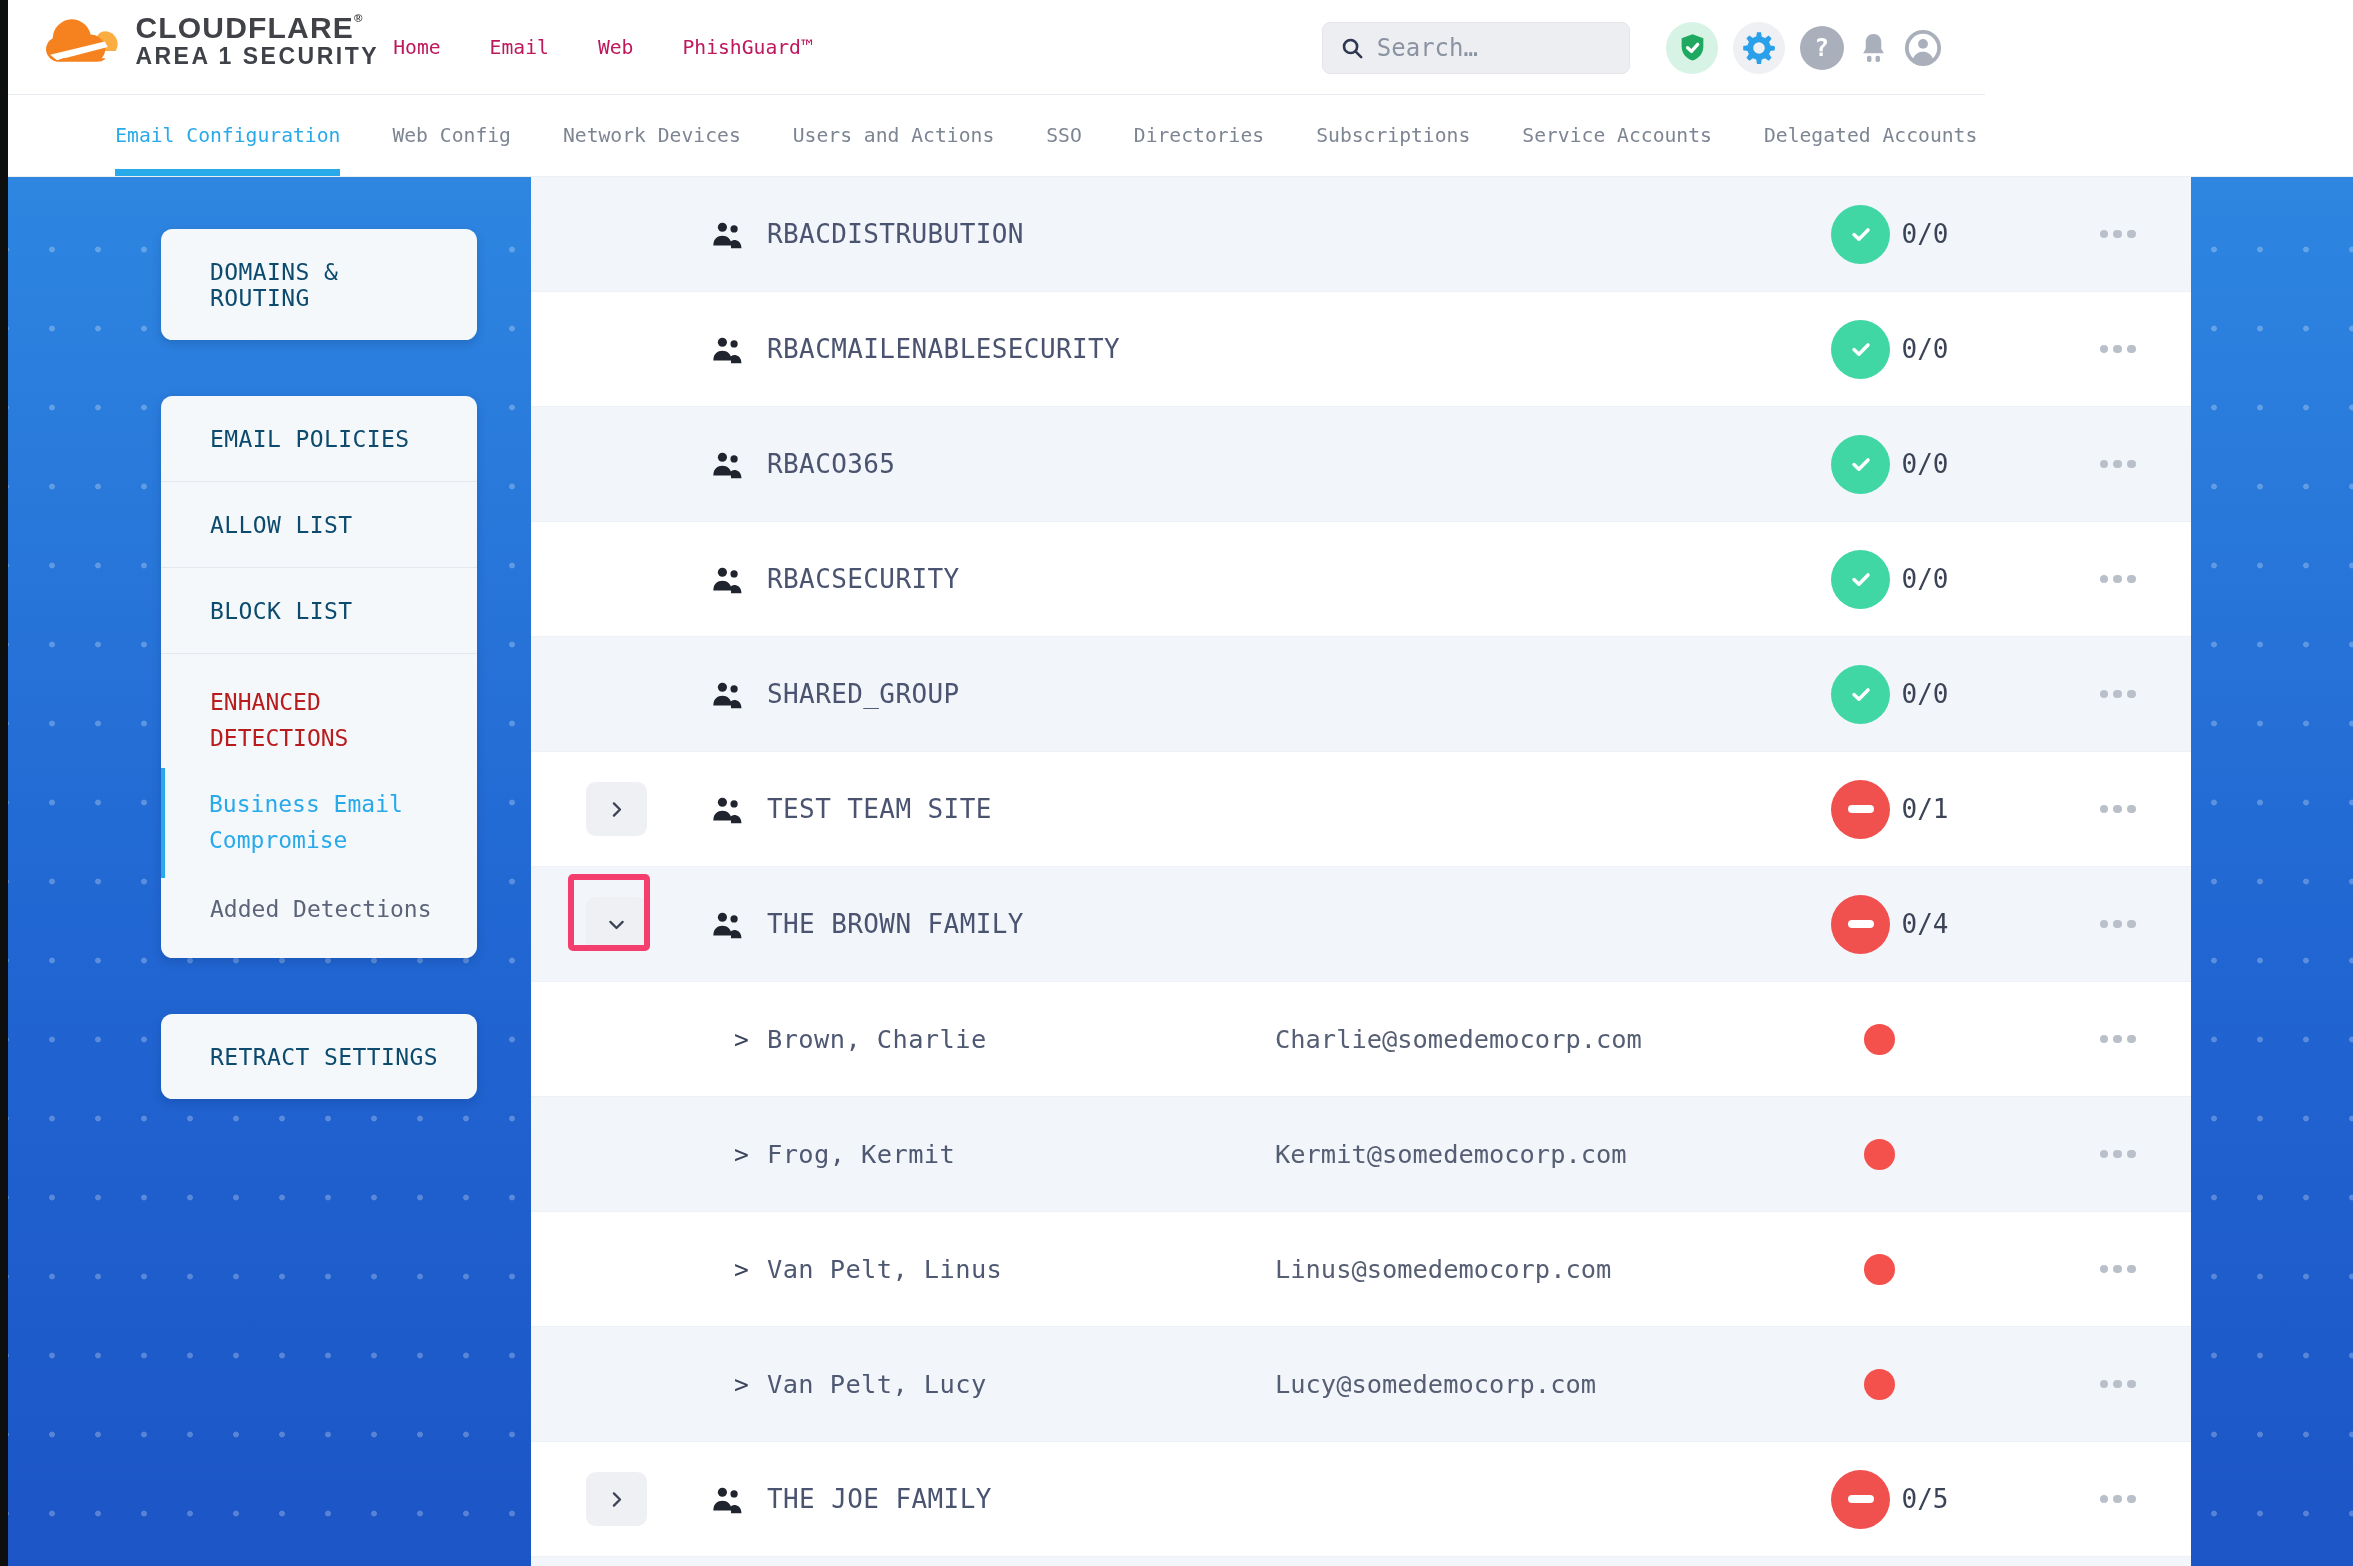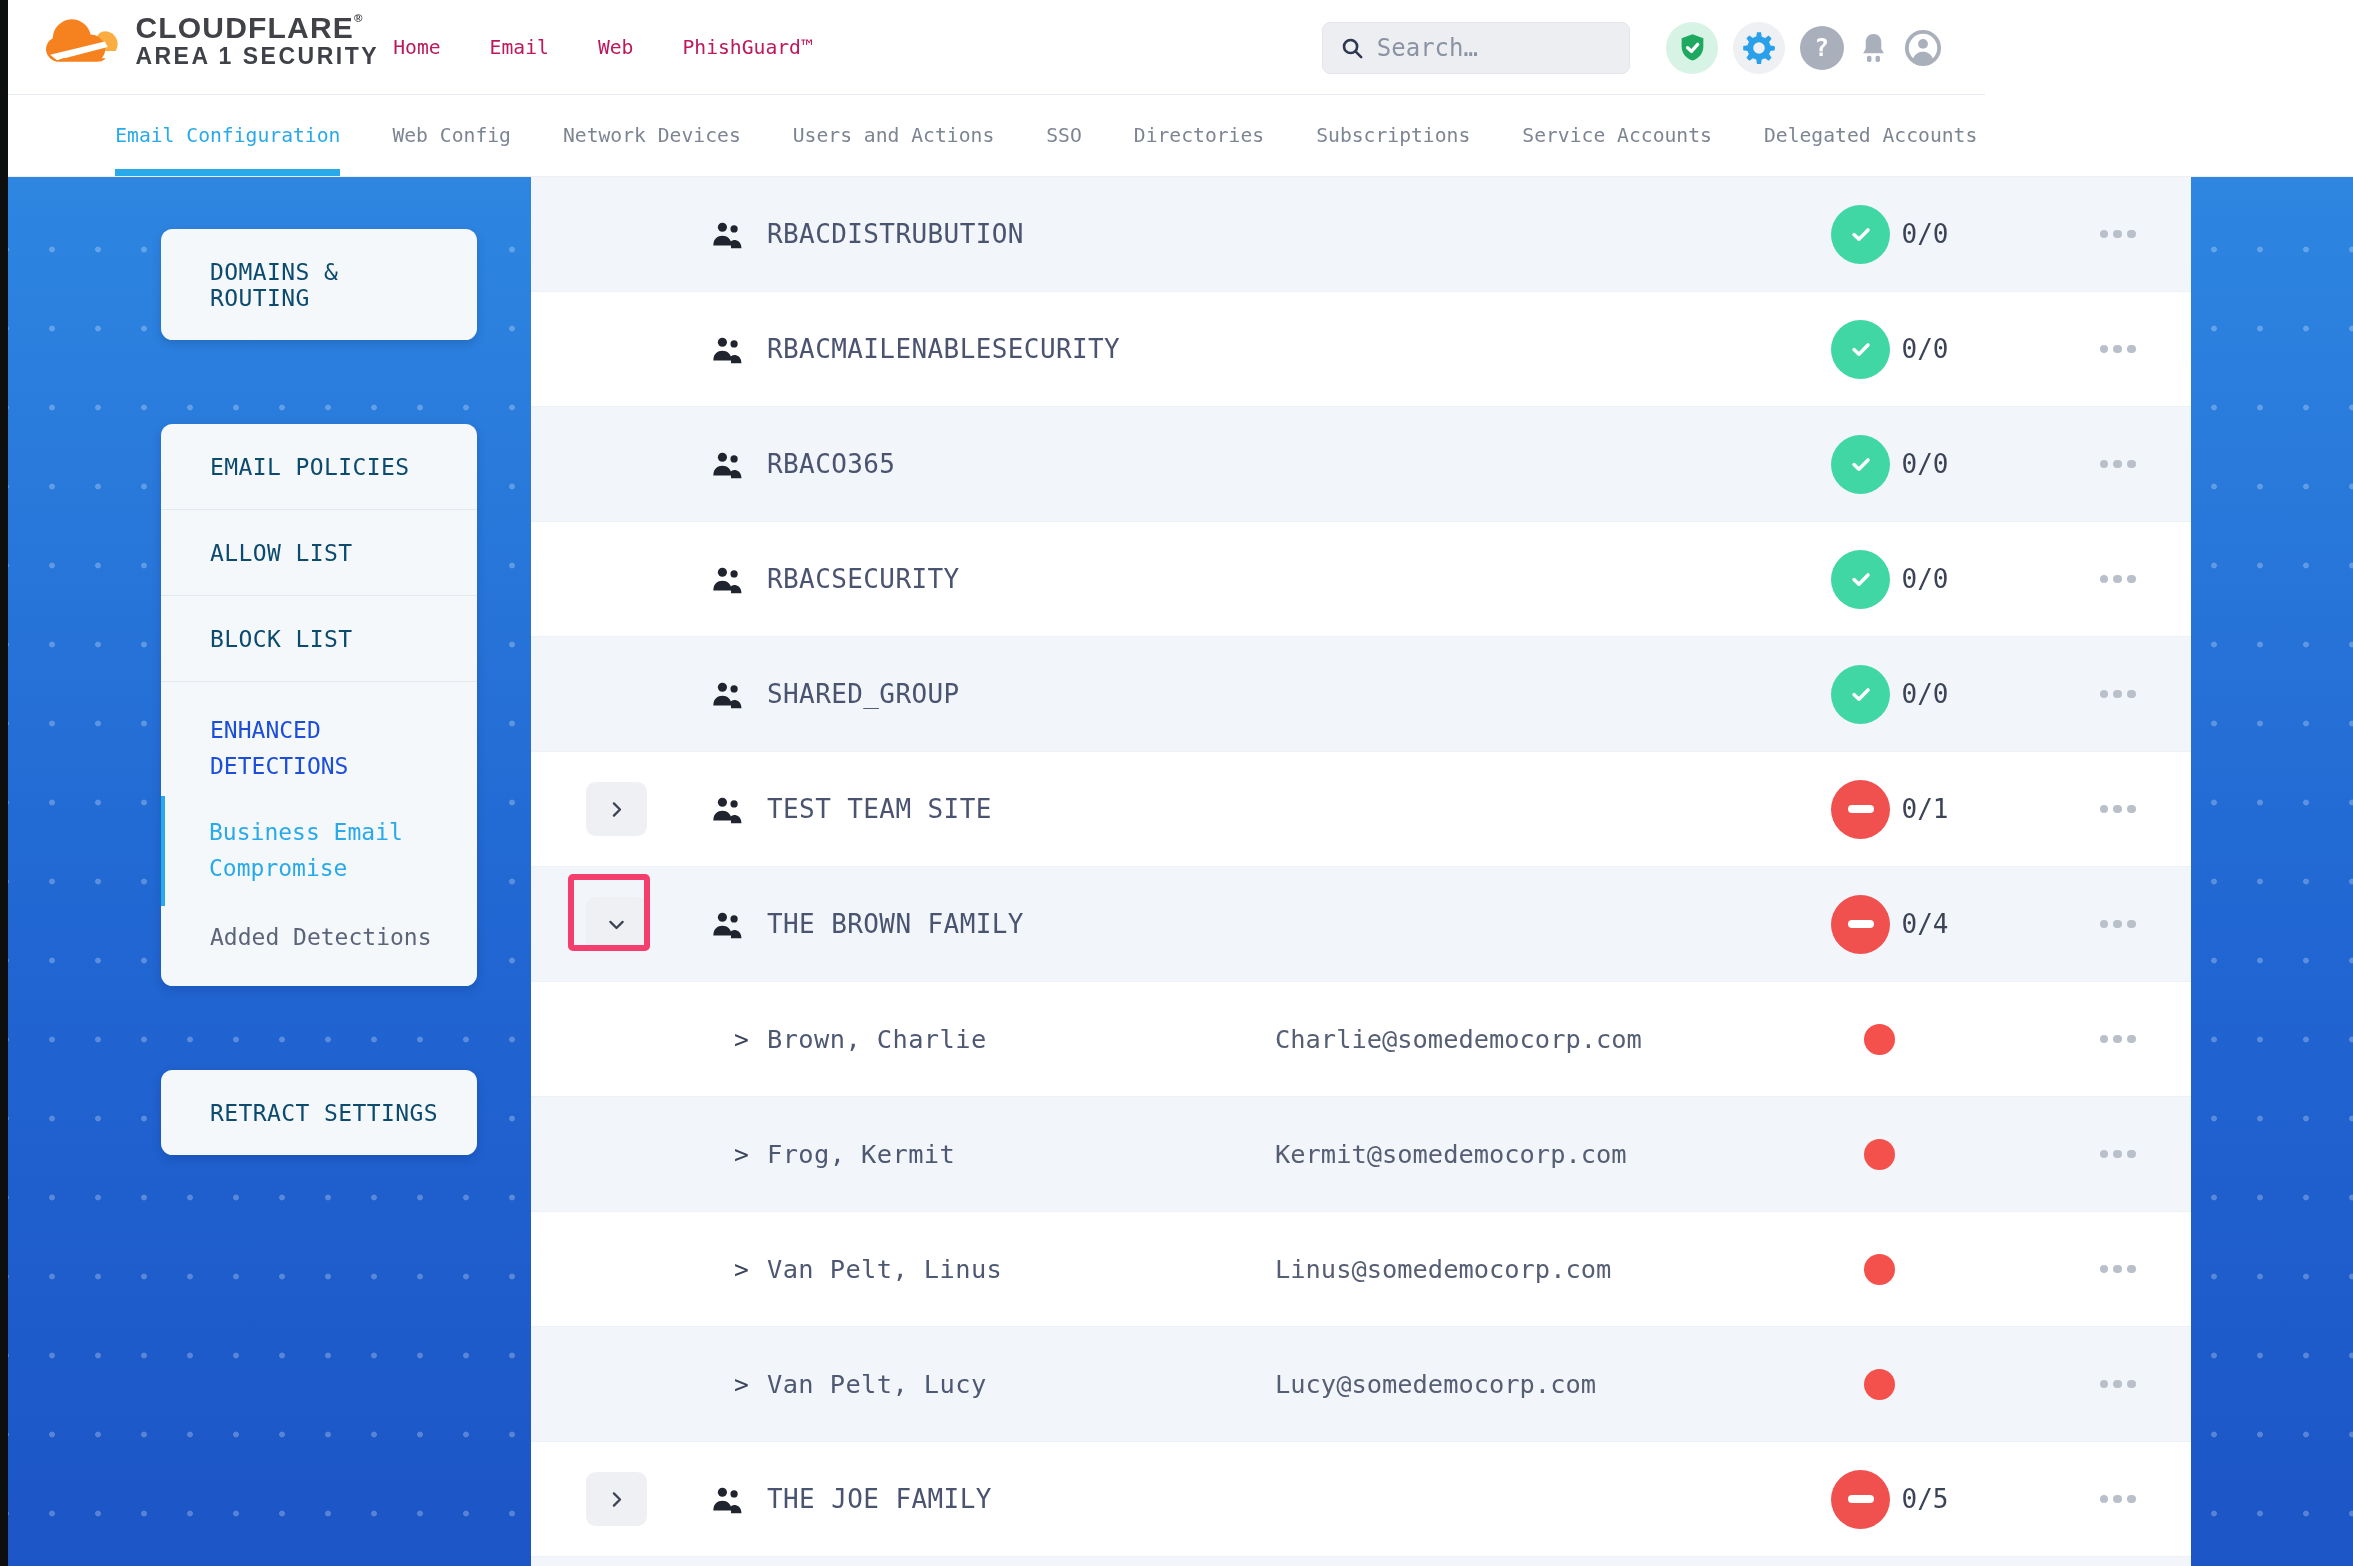--- a/index.html
+++ b/index.html
@@ -40,24 +40,24 @@
 
   
   .blue-bg{position:absolute;left:8.2px;top:177px;width:2346px;height:1390px;
     background-image:radial-gradient(circle,rgba(255,255,255,.26) 0 2.5px,transparent 3.3px),
       linear-gradient(180deg,var(--blue-top) 0%,var(--blue-mid) 55%,var(--blue-bottom) 100%);
     background-size:46px 79px,100% 100%;background-position:21px 33px,0 0;}
 
   
   .sidebar{position:absolute;left:161px;top:229px;width:316px;z-index:20;}
   .card{background:#f4f8fb;border-radius:11.5px;box-shadow:0 3.3px 9.8px rgba(10,35,90,.20);overflow:hidden;}
-  .card + .card{margin-top:84px;}
+  .card + .card{margin-top:56px;}
   .card-item{font-size:23px;color:#0c4a6e;padding:29.5px 29.5px 29.5px 49px;letter-spacing:0.4px;cursor:pointer;}
   .card-item.div{border-bottom:0.8px solid #e3e8ee;}
-  .card-section{font-size:23px;color:#1d4ed8;padding:31px 29.5px 11.5px 49px;line-height:1.55;cursor:default;}
+  .card-section{font-size:23px;color:#b91c1c;padding:31px 29.5px 11.5px 49px;line-height:1.55;cursor:default;}
   .card-sub-active{font-size:23px;color:var(--accent);line-height:1.55;padding:19.7px 29.5px 19.7px 44px;border-left:4.9px solid var(--accent);cursor:pointer;}
   .card-sub{font-size:23px;color:#5c6479;padding:18px 29.5px 36px 49px;cursor:pointer;}
 
   
   .content{position:absolute;left:531px;top:177px;width:1660px;height:1390px;background:#fff;z-index:10;}
   .row{display:flex;align-items:center;height:115px;border-bottom:0.8px solid #eef1f5;}
   .row.light{background:#f2f6fa;}
   .row.white{background:#fff;}
   .row-partial{height:13px;background:#f2f6fa;}
   .cell-exp{width:180px;height:100%;position:relative;display:flex;align-items:center;flex:0 0 auto;}

